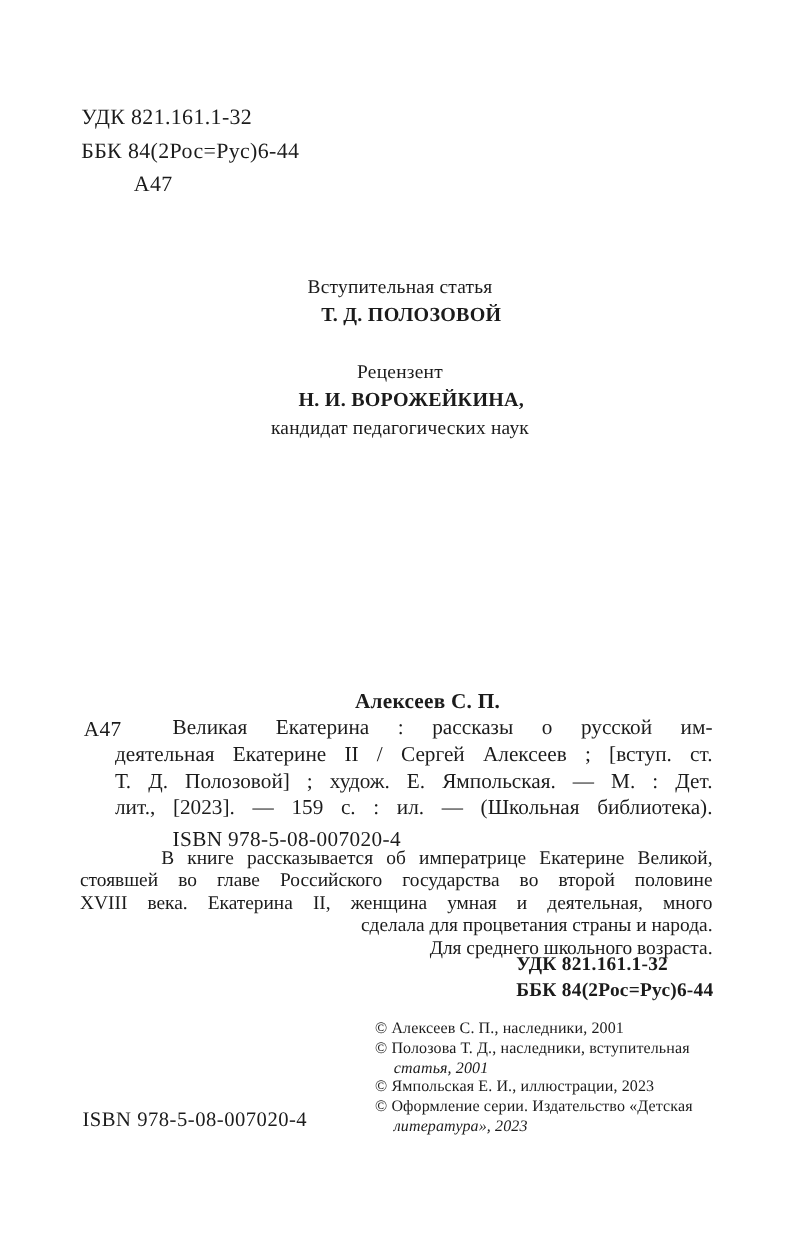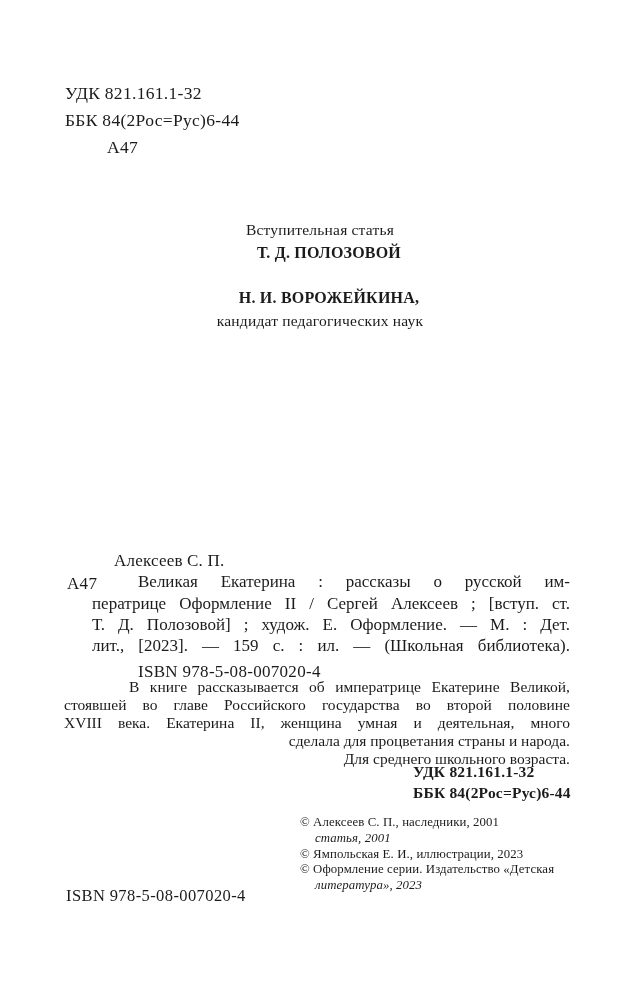--- a/index.html
+++ b/index.html
@@ -51,23 +51,24 @@
     font-size: 17px;
     line-height: 21.3px;
   }
   .card-sign {
     position: absolute;
     left: -25px;
     top: 23px;
     letter-spacing: 0.3px;
   }
   .card-author {
-    font-weight: normal;
+    font-weight: bold;
     margin-left: 22px;
     letter-spacing: 0.2px;
+    text-align: center;
   }
   .jline {
     text-align: justify;
     text-align-last: justify;
     white-space: normal;
   }
   .first-indent-card { padding-left: 46px; }
   .card-isbn {
     margin-left: 46px;
     margin-top: 5px;
@@ -125,49 +126,51 @@
     <div>ББК 84(2Рос=Рус)6-44</div>
     <div class="sign-indent">А47</div>
   </div>
 
   <div class="center-block intro-block">
     <div>Вступительная статья</div>
     <div class="bold caps-name">Т. Д. ПОЛОЗОВОЙ</div>
   </div>
 
   <div class="center-block reviewer-block">
+    <div>Рецензент</div>
     <div class="bold caps-name">Н. И. ВОРОЖЕЙКИНА,</div>
     <div>кандидат педагогических наук</div>
   </div>
 
   <div class="catalog-card">
     <div class="card-sign">А47</div>
     <div class="card-author">Алексеев С. П.</div>
     <div class="jline first-indent-card">Великая Екатерина : рассказы о русской им-</div>
-    <div class="jline">ператрице Оформление II / Сергей Алексеев ; [вступ. ст.</div>
-    <div class="jline">Т. Д. Полозовой] ; худож. Е. Оформление. — М. : Дет.</div>
+    <div class="jline">деятельная Екатерине II / Сергей Алексеев ; [вступ. ст.</div>
+    <div class="jline">Т. Д. Полозовой] ; худож. Е. Ямпольская. — М. : Дет.</div>
     <div class="jline">лит., [2023]. — 159 с. : ил. — (Школьная библиотека).</div>
     <div class="card-isbn">ISBN 978-5-08-007020-4</div>
   </div>
 
   <div class="annotation">
     <div class="jline first-indent-ann">В книге рассказывается об императрице Екатерине Великой,</div>
     <div class="jline">стоявшей во главе Российского государства во второй половине</div>
     <div class="jline">XVIII века. Екатерина II, женщина умная и деятельная, много</div>
     <div class="ann-plain">сделала для процветания страны и народа.</div>
     <div class="ann-plain audience">Для среднего школьного возраста.</div>
   </div>
 
   <div class="bottom-codes">
     <div>УДК 821.161.1-32</div>
     <div>ББК 84(2Рос=Рус)6-44</div>
   </div>
 
   <div class="copyright">
     <div>© Алексеев С. П., наследники, 2001</div>
+    <div>© Полозова Т. Д., наследники, вступительная</div>
     <div class="cr-indent">статья, 2001</div>
     <div>© Ямпольская Е. И., иллюстрации, 2023</div>
     <div>© Оформление серии. Издательство «Детская</div>
     <div class="cr-indent">литература», 2023</div>
   </div>
 
   <div class="bottom-isbn">ISBN 978-5-08-007020-4</div>
 
 </div>
 

